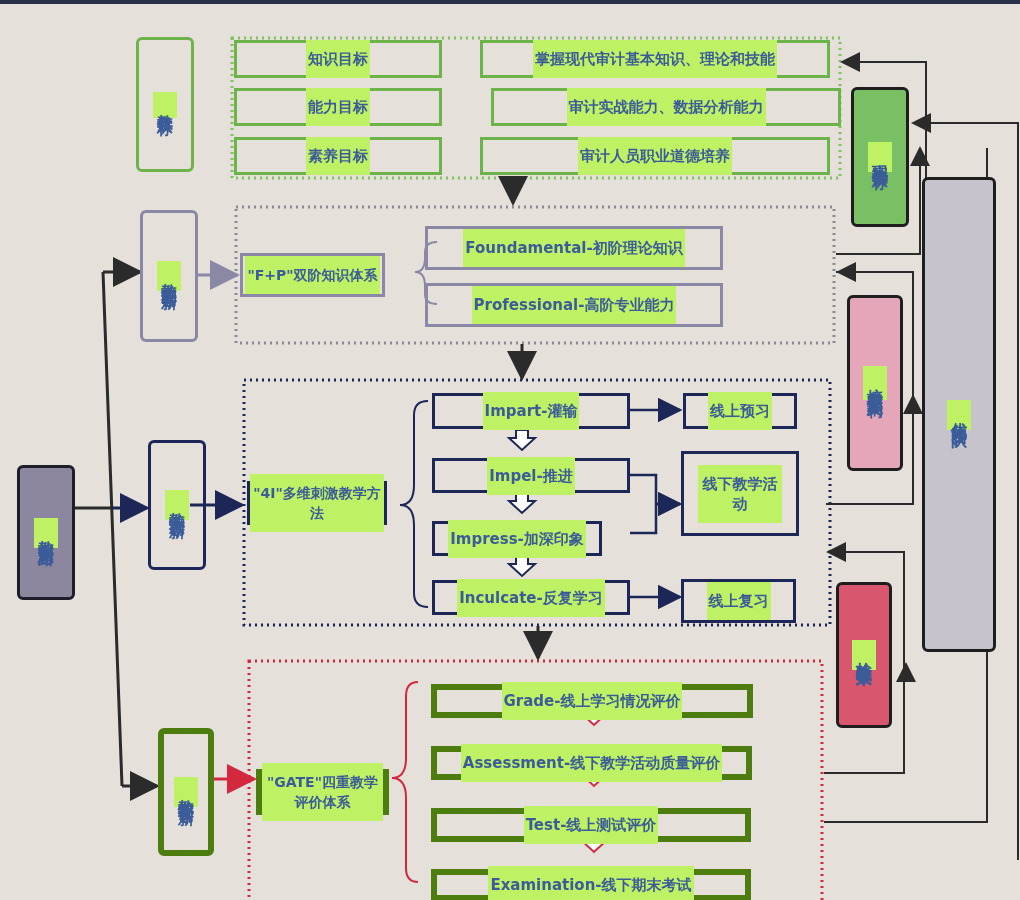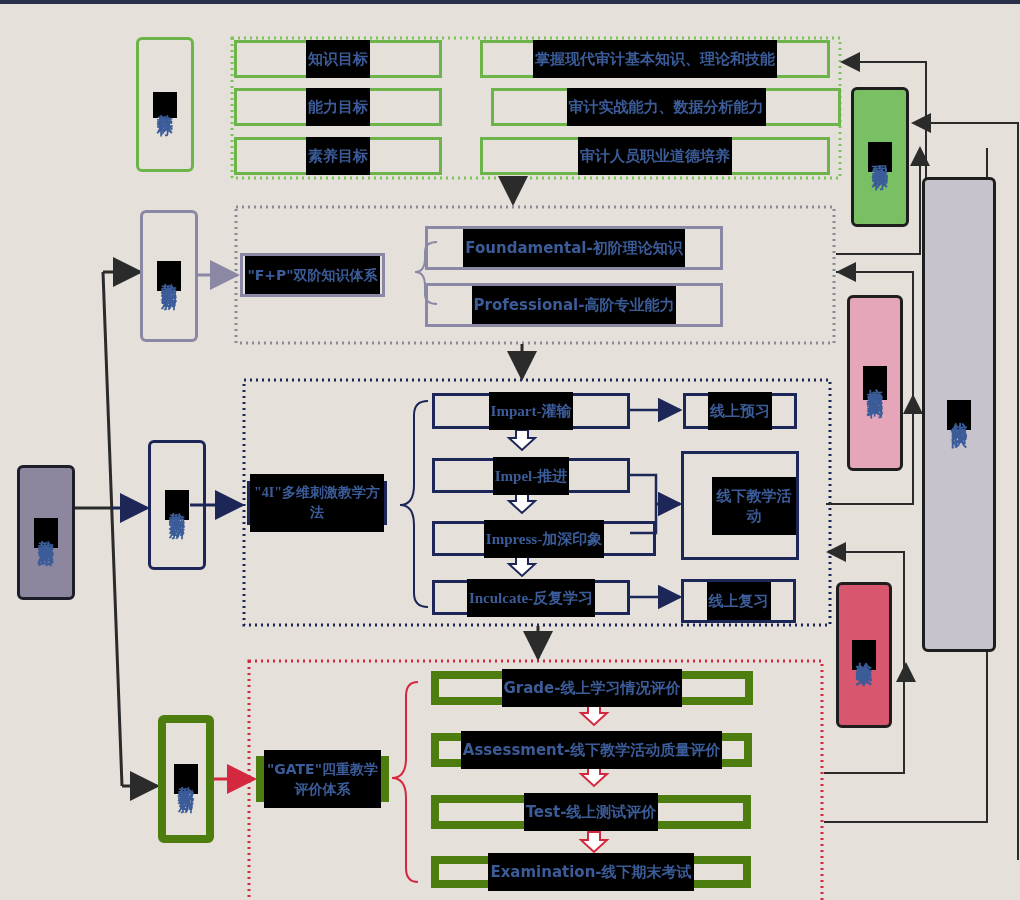--- a/index.html
+++ b/index.html
@@ -2,26 +2,26 @@
 <html><head>
 <meta charset="utf-8">
 <style>
   html, body { margin:0; padding:0; }
   body { width:1020px; height:900px; background:#e6e0da; position:relative; overflow:hidden;
          font-family:"DejaVu Sans","Liberation Sans",sans-serif; }
   .topbar { position:absolute; left:0; top:0; width:1020px; height:4px; background:#2a2f4a; }
   svg { position:absolute; left:0; top:0; }
   .box { position:absolute; box-sizing:border-box; display:flex; align-items:center; justify-content:center;
          text-align:center; font-weight:bold; color:#3b5c99; font-size:15px; line-height:20px; }
-  .box span { background:#000000; padding:9px 2px; }
+  .box span { background:#bef264; padding:9px 2px; }
   .vert { writing-mode:vertical-rl; text-orientation:upright; letter-spacing:2px; font-size:16px; }
   .g { border:3px solid #6cb34a; }
   .p { border:3px solid #8b88a6; }
-  .n { border:3px solid #1d2757;font-family:Liberation Serif, serif; }
-  .r { border:8px solid #4d7c0f; }
+  .n { border:3px solid #1d2757; }
+  .r { border:6px solid #4d7c0f;margin-top:13px; }
   .rounded { border-radius:6px; }
 </style>
 </head>
 <body>
 
 <div class="topbar"></div>
 
 <svg width="1020" height="900">
   <defs>
     <marker id="ab" markerWidth="10" markerHeight="10" refX="9" refY="5" orient="auto">
@@ -133,30 +133,30 @@
 </div>
 <div class="box n" style="left:247px;top:481px;width:140px;height:44px;font-size:14px;">
   <span>"4I"多维刺激教学方法</span>
 </div>
 <div class="box n" style="left:432px;top:393px;width:198px;height:36px;">
     <span>Impart-灌输</span>
   </div>
 <div class="box n" style="left:432px;top:458px;width:198px;height:35px;">
     <span>Impel-推进</span>
   </div>
-<div class="box n" style="left:432px;top:521px;width:224px;height:35px;">
+<div class="box n" style="left:432px;top:521px;width:170px;height:35px;">
     <span>Impress-加深印象</span>
   </div>
 <div class="box n" style="left:432px;top:580px;width:198px;height:35px;">
     <span>Inculcate-反复学习</span>
   </div>
 <div class="box n" style="left:683px;top:393px;width:114px;height:36px;justify-content:center;">
     <span>线上预习</span>
   </div>
-<div class="box n" style="left:681px;top:451px;width:118px;height:109px;justify-content:flex-end;">
+<div class="box n" style="left:681px;top:451px;width:118px;height:85px;">
     <span style="max-width:80px;display:inline-block;">线下教学活动</span>
   </div>
 <div class="box n" style="left:681px;top:579px;width:115px;height:44px;">
     <span>线上复习</span>
   </div>
 
 <div class="box vert r rounded" style="left:158px;top:715px;width:56px;height:128px;">
   <span>教学评价创新</span>
 </div>
 <div class="box r" style="left:256px;top:756px;width:133px;height:46px;font-size:14px;">

